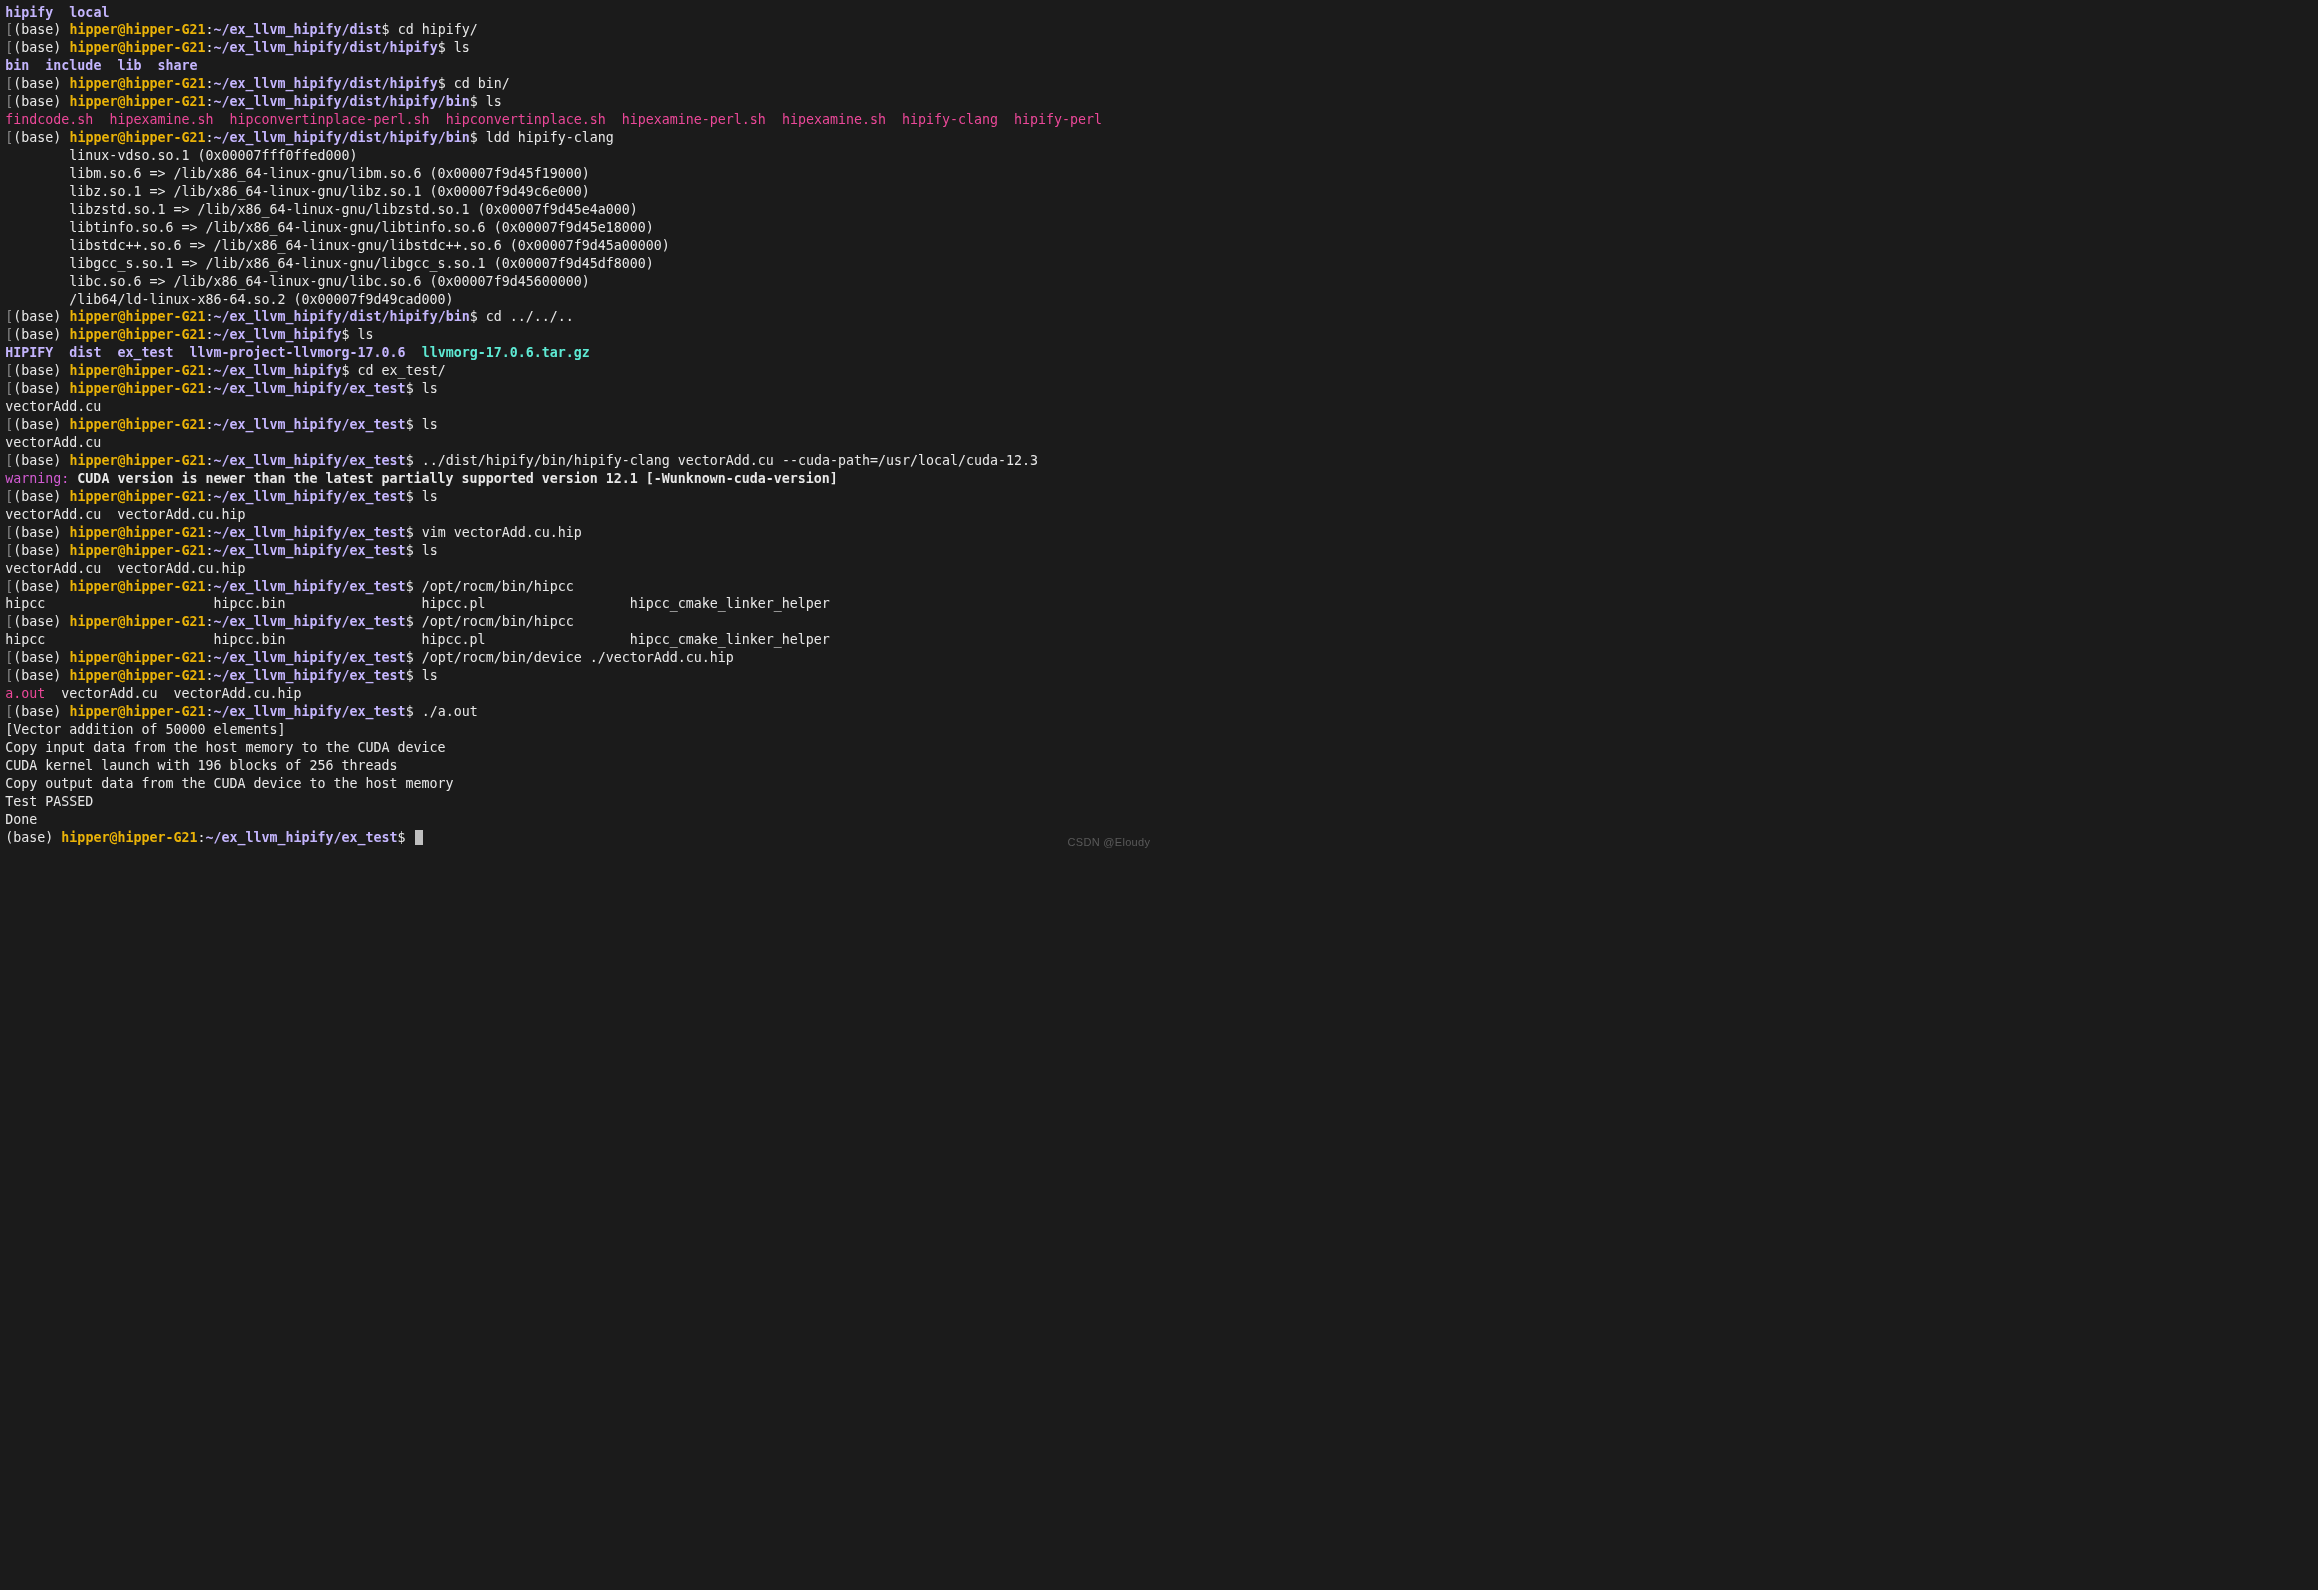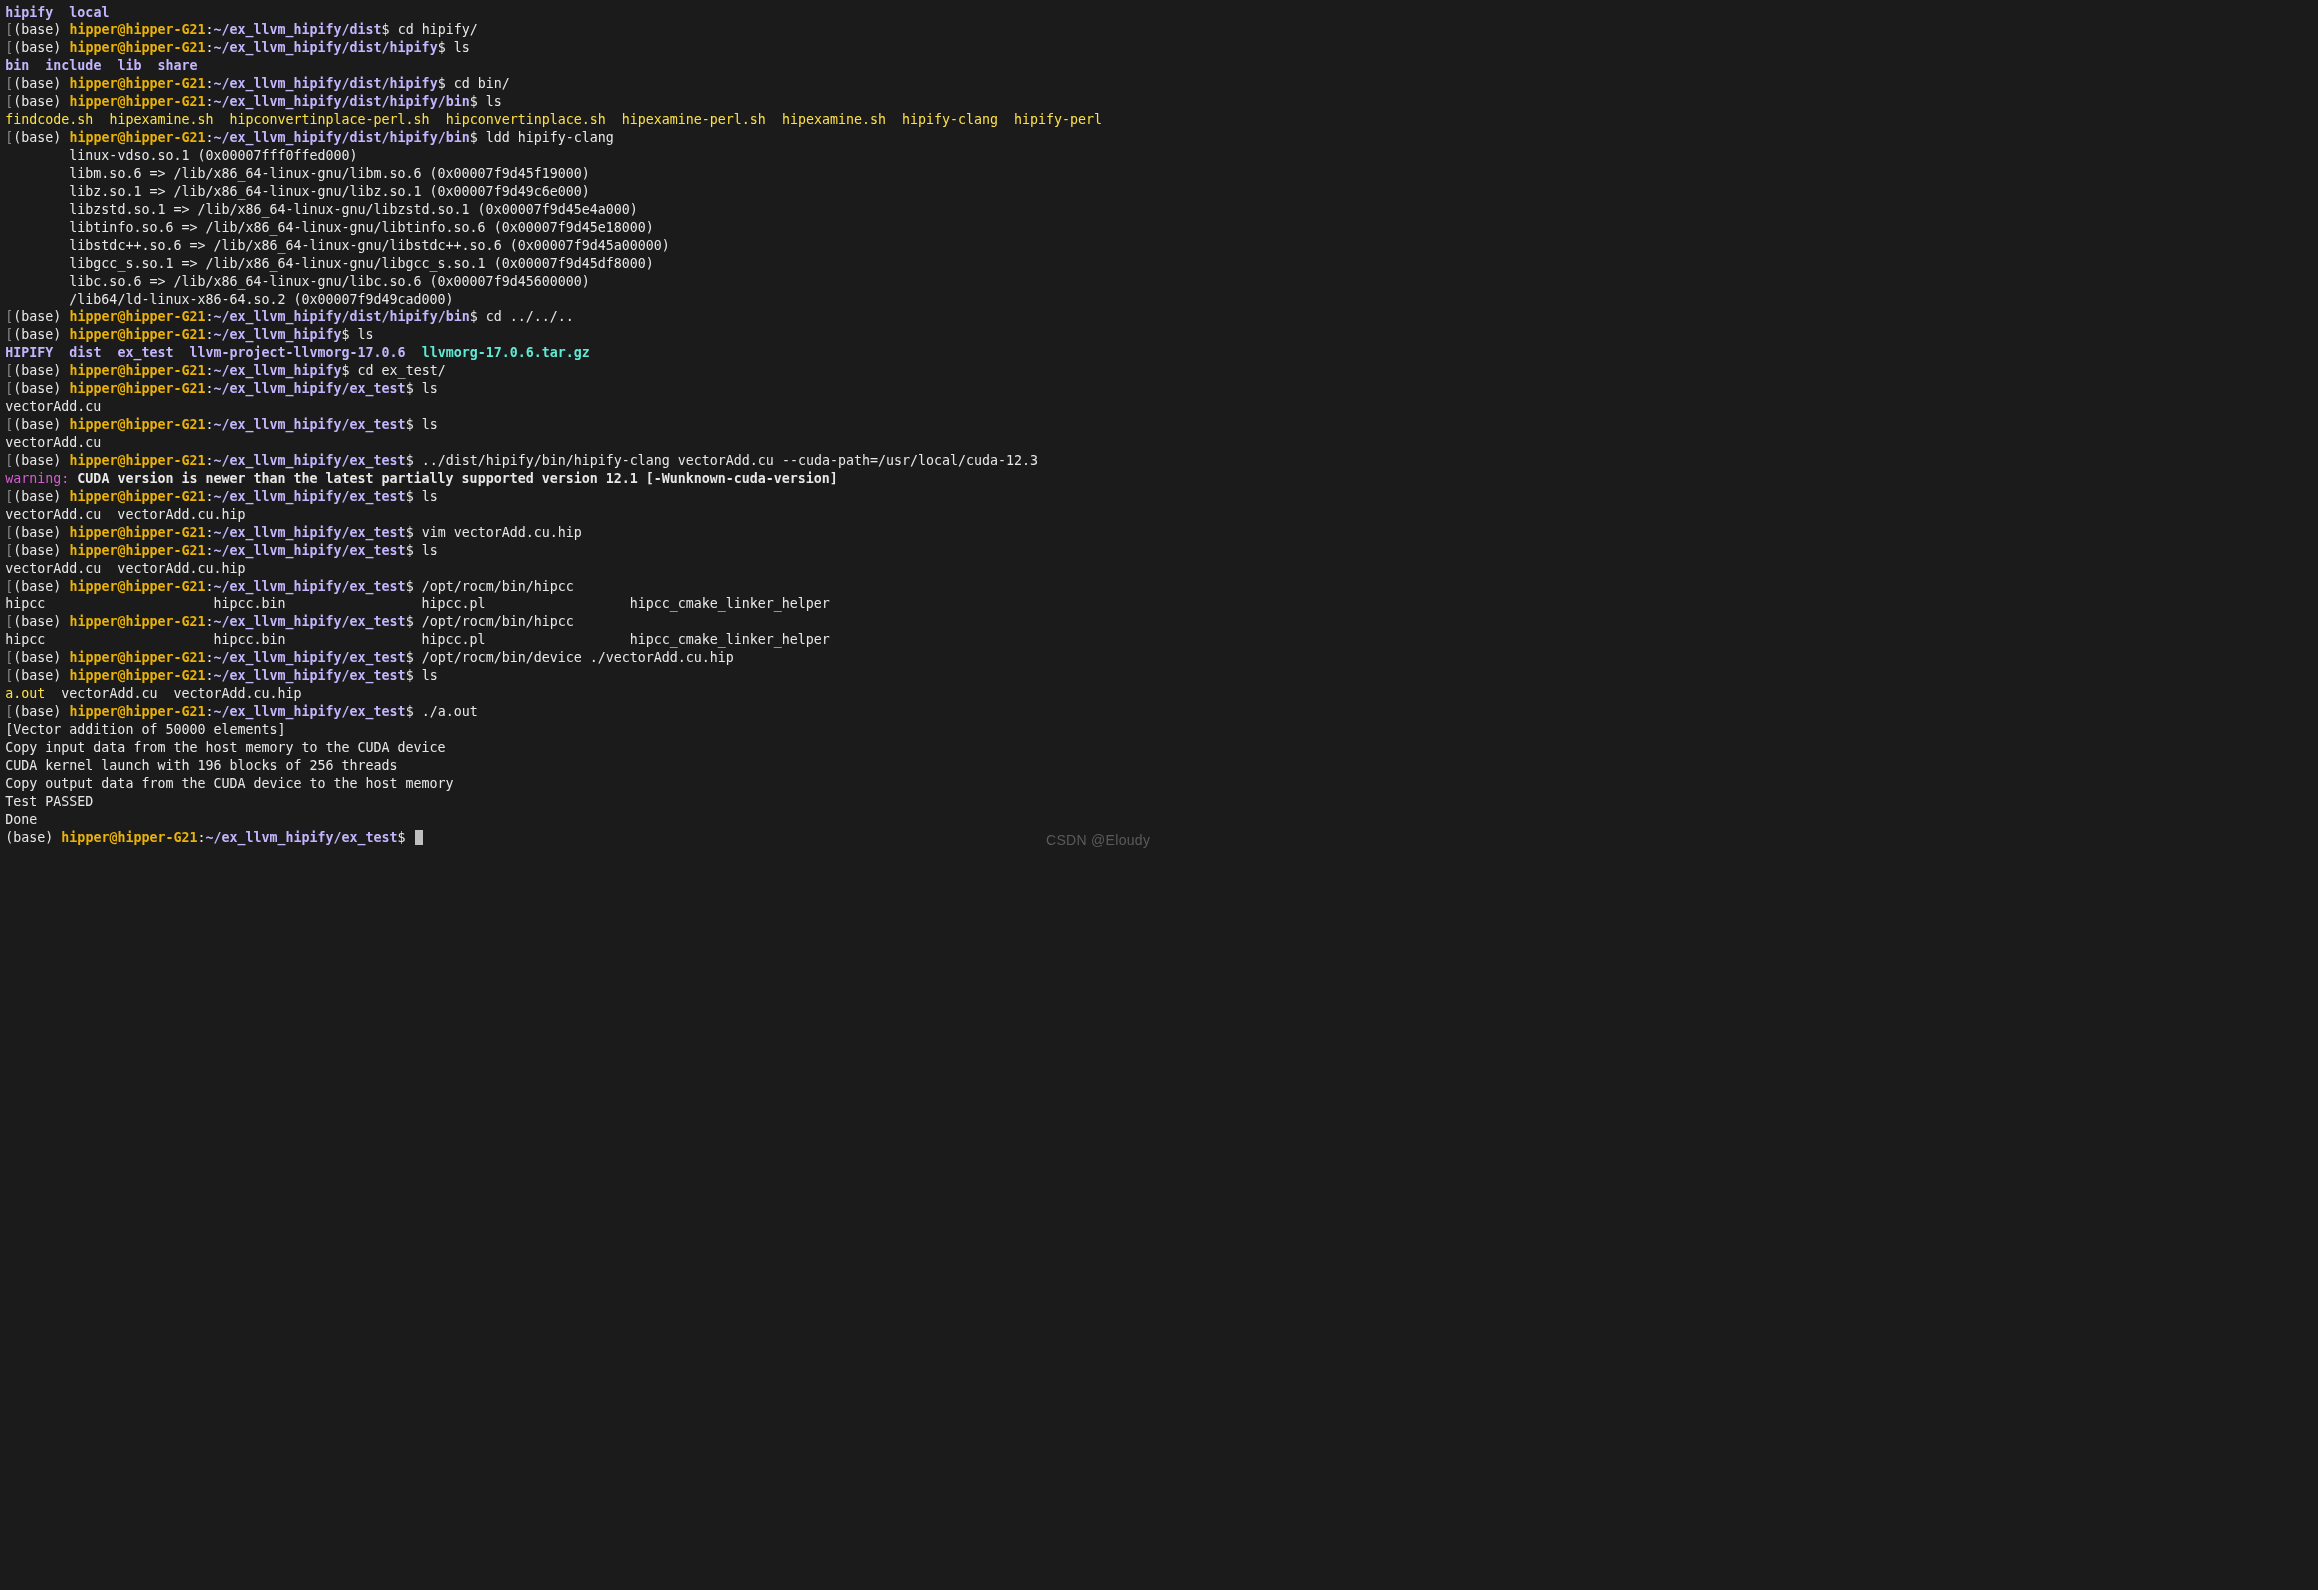--- a/index.html
+++ b/index.html
@@ -12,39 +12,39 @@
     line-height: 1.35;
     width: 1159px;
   }
   pre.terminal {
     margin: 0;
     padding: 3.5px 5.3px 8.8px 5.3px;
     white-space: pre;
     overflow: hidden;
   }
   .g  { color: #eab308; font-weight: bold; }   
-  .gn { color: #fde047; }                       
+  .gn { color: #ec4899; }                       
   .b  { color: #c4b5fd; font-weight: bold; }                       
   .w  { color: #e8e8e8; }                       
   .r  { color: #5eead4; font-weight: bold; }    
   .m  { color: #d45cd4; font-weight: normal; }    
   .dim{ color: #888; }
   .cursor {
     display:inline-block;
     width: 0.55em;
     height: 1.1em;
     background:#bfbfbf;
     vertical-align: text-bottom;
     margin-left:1.8px;
   }
   .watermark {
     position: absolute;
     right: 8.8px;
     bottom: 5.3px;
-    font-size: 14px;
+    font-size: 11px;
     color: #5a5a5a;
     font-family: sans-serif;
     letter-spacing: 0.3px;
   }
   .wrap { position: relative; width:1159px; }
 </style>
 </head>
 <body>
 
 <div class="wrap">

